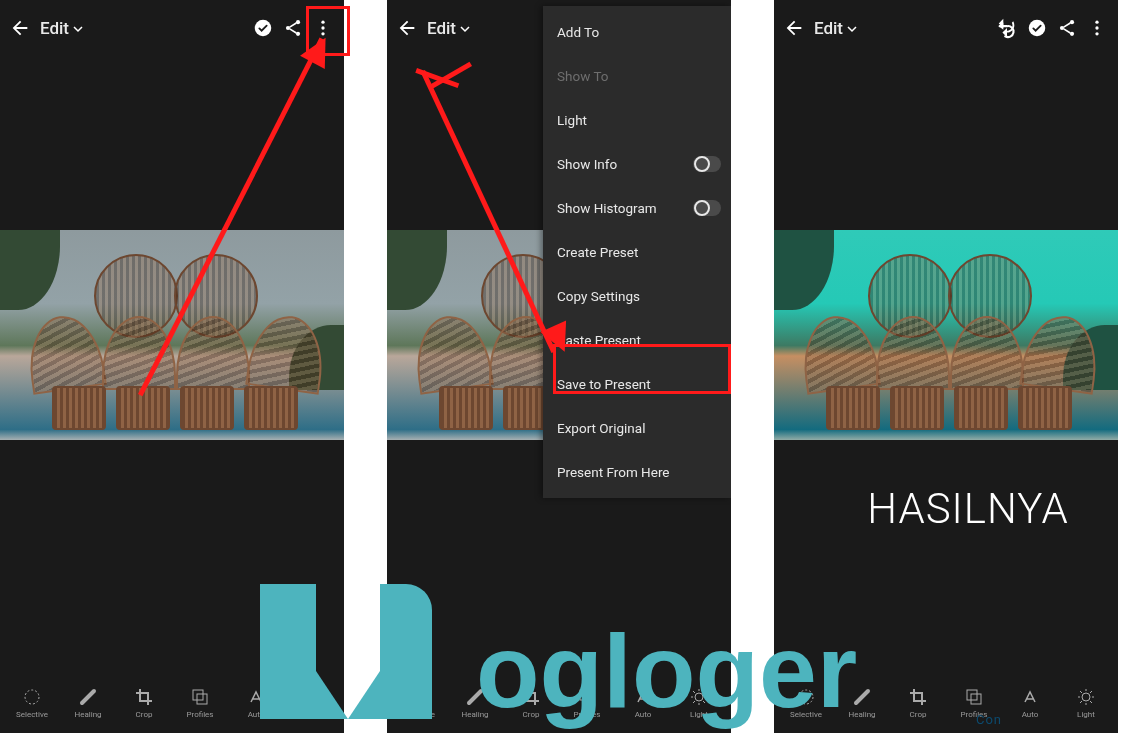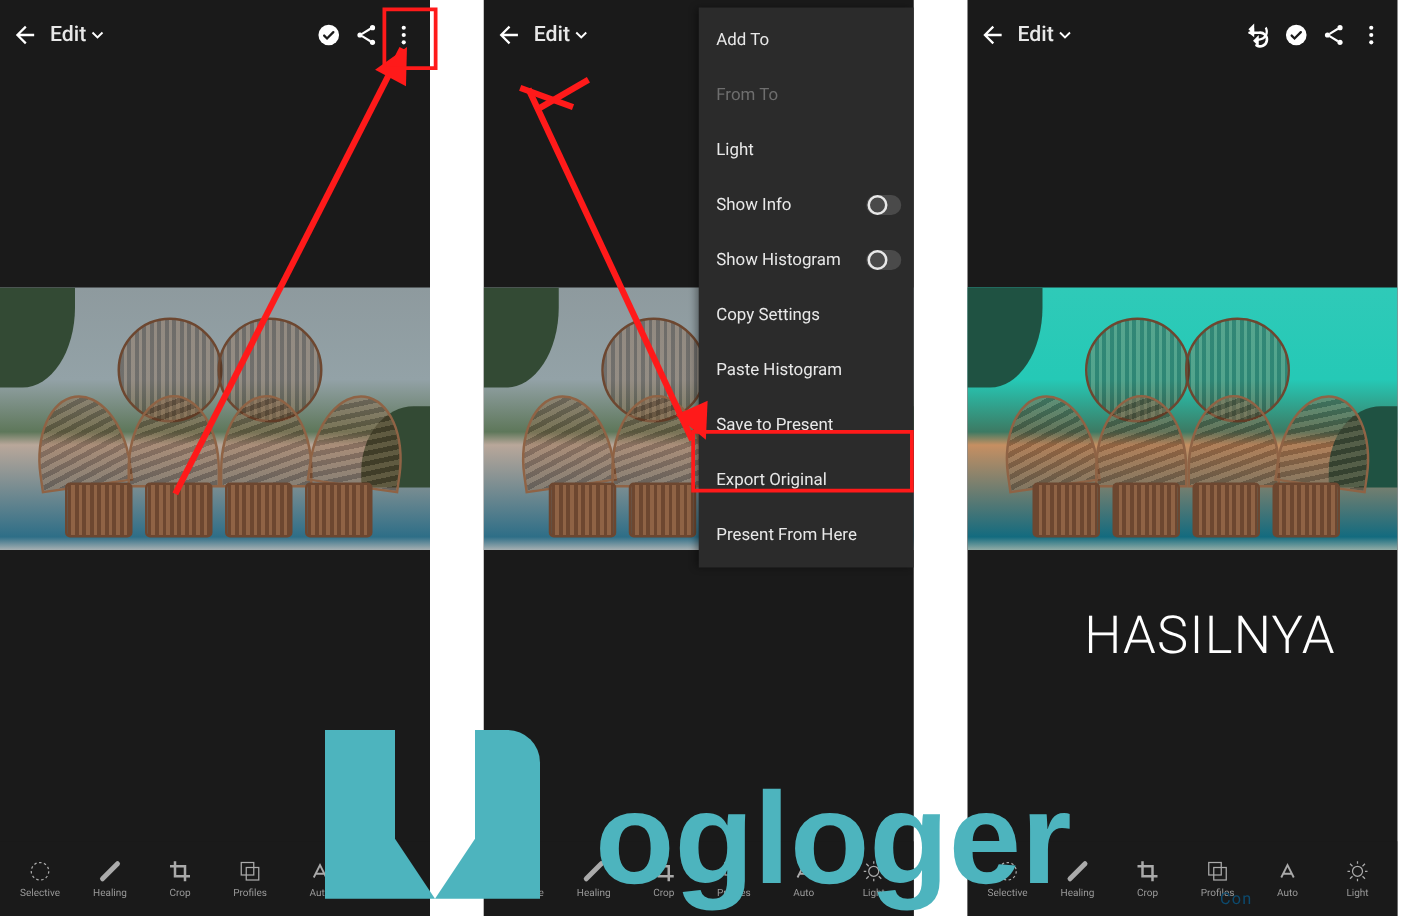--- a/index.html
+++ b/index.html
@@ -28,21 +28,21 @@
 .fan.f1{left:6px;transform:rotate(-8deg);}
 .fan.f2{left:80px;}
 .fan.f3{left:154px;}
 .fan.f4{left:228px;transform:rotate(8deg);}
 .disc{position:absolute;width:80px;height:80px;border-radius:50%;border:2px solid #6d4730;background:repeating-linear-gradient(90deg,rgba(60,35,20,0.4) 0 3px,rgba(150,110,80,0.4) 3px 6px);bottom:92px;}
 .disc.da{left:72px;}
 .disc.db{left:152px;}
 .bottombar{position:absolute;left:0;right:0;bottom:0;height:60px;display:flex;align-items:center;justify-content:space-between;padding:0 4px;background:#1a1a1a;}
 .tool{flex:1;display:flex;flex-direction:column;align-items:center;justify-content:center;font-size:8px;color:#9a9a9a;gap:3px;}
 .tool .ticon{width:20px;height:20px;display:flex;align-items:center;justify-content:center;color:#c8c8c8;}
-.menu{position:absolute;right:0;top:6px;width:172px;background:#2b2b2b;display:flex;flex-direction:column;padding:4px 0;box-shadow:-2px 0 6px rgba(0,0,0,0.4);justify-content:space-between;}
+.menu{position:absolute;right:0;top:6px;width:188px;background:#2b2b2b;display:flex;flex-direction:column;padding:4px 0;box-shadow:-2px 0 6px rgba(0,0,0,0.4);justify-content:space-between;}
 .menu .mitem{height:44px;display:flex;align-items:center;padding:0 14px;font-size:13.5px;color:#e8e8e8;position:relative;}
 .menu .mitem.dim{color:#6e6e6e;}
 .menu .toggle{position:absolute;right:10px;width:28px;height:16px;border-radius:8px;background:#4a4a4a;display:flex;align-items:center;}
 .menu .toggle .knob{width:12px;height:12px;border-radius:50%;border:2px solid #e8e8e8;margin-left:1px;}
 .redbox{position:absolute;border:3px solid #ff1a1a;pointer-events:none;z-index:30;}
 
 .arrow-line{position:absolute;background:#ff1a1a;transform-origin:0 0;z-index:28;}
 .arrow-head{position:absolute;width:0;height:0;border-left:14px solid transparent;border-right:14px solid transparent;border-bottom:28px solid #ff1a1a;z-index:29;}
 .result{position:absolute;bottom:200px;left:0;right:0;text-align:center;font-size:42px;font-weight:300;color:#ffffff;letter-spacing:1px;margin-left:44px;}
 
@@ -252,42 +252,45 @@
           </div>
           <span>Light</span>
         </div>
   </div>
 
   <div class="menu">
     <div class="mitem">
           <span>Add To</span>
         </div>
     <div class="mitem dim">
-          <span>From To</span>
+          <span>Show To</span>
         </div>
     <div class="mitem">
           <span>Light</span>
         </div>
     <div class="mitem">
           <span>Show Info</span>
           <span class="toggle">
             <span class="knob"></span>
           </span>
         </div>
     <div class="mitem">
           <span>Show Histogram</span>
           <span class="toggle">
             <span class="knob"></span>
           </span>
         </div>
     <div class="mitem">
+          <span>Create Preset</span>
+        </div>
+    <div class="mitem">
           <span>Copy Settings</span>
         </div>
     <div class="mitem">
-          <span>Paste Histogram</span>
+          <span>Paste Present</span>
         </div>
     <div class="mitem">
           <span>Save to Present</span>
         </div>
     <div class="mitem">
           <span>Export Original</span>
         </div>
     <div class="mitem">
           <span>Present From Here</span>
         </div>

